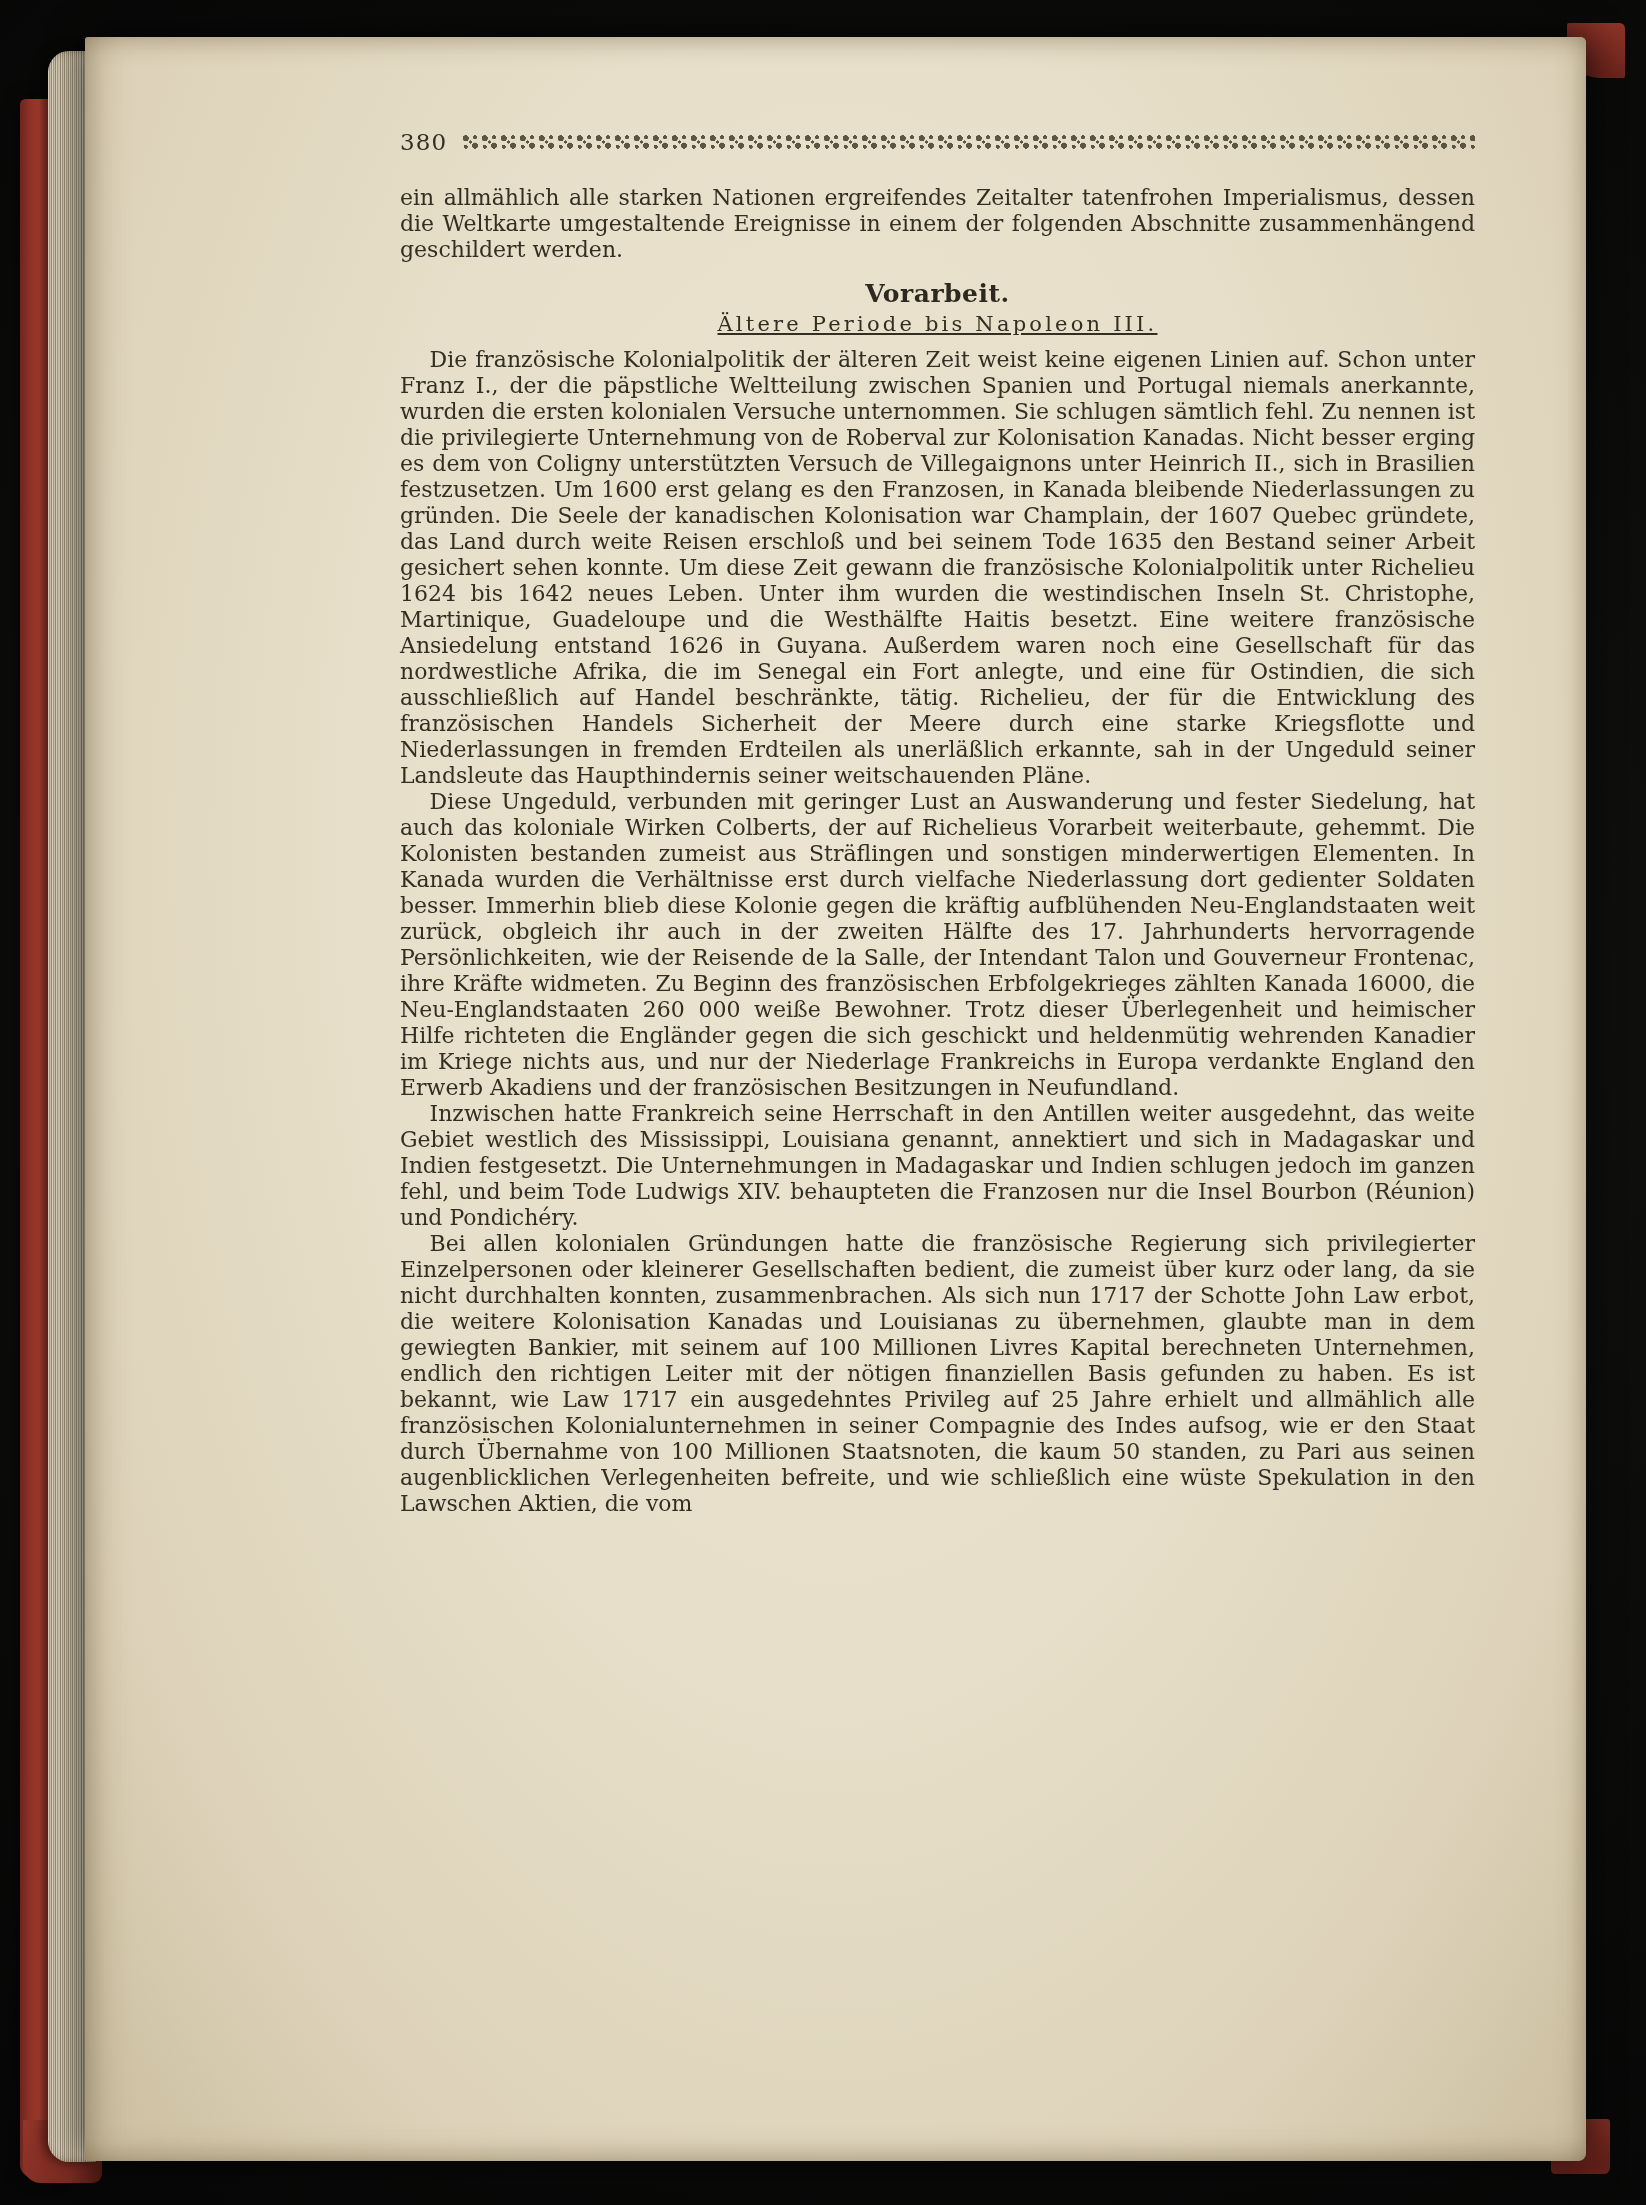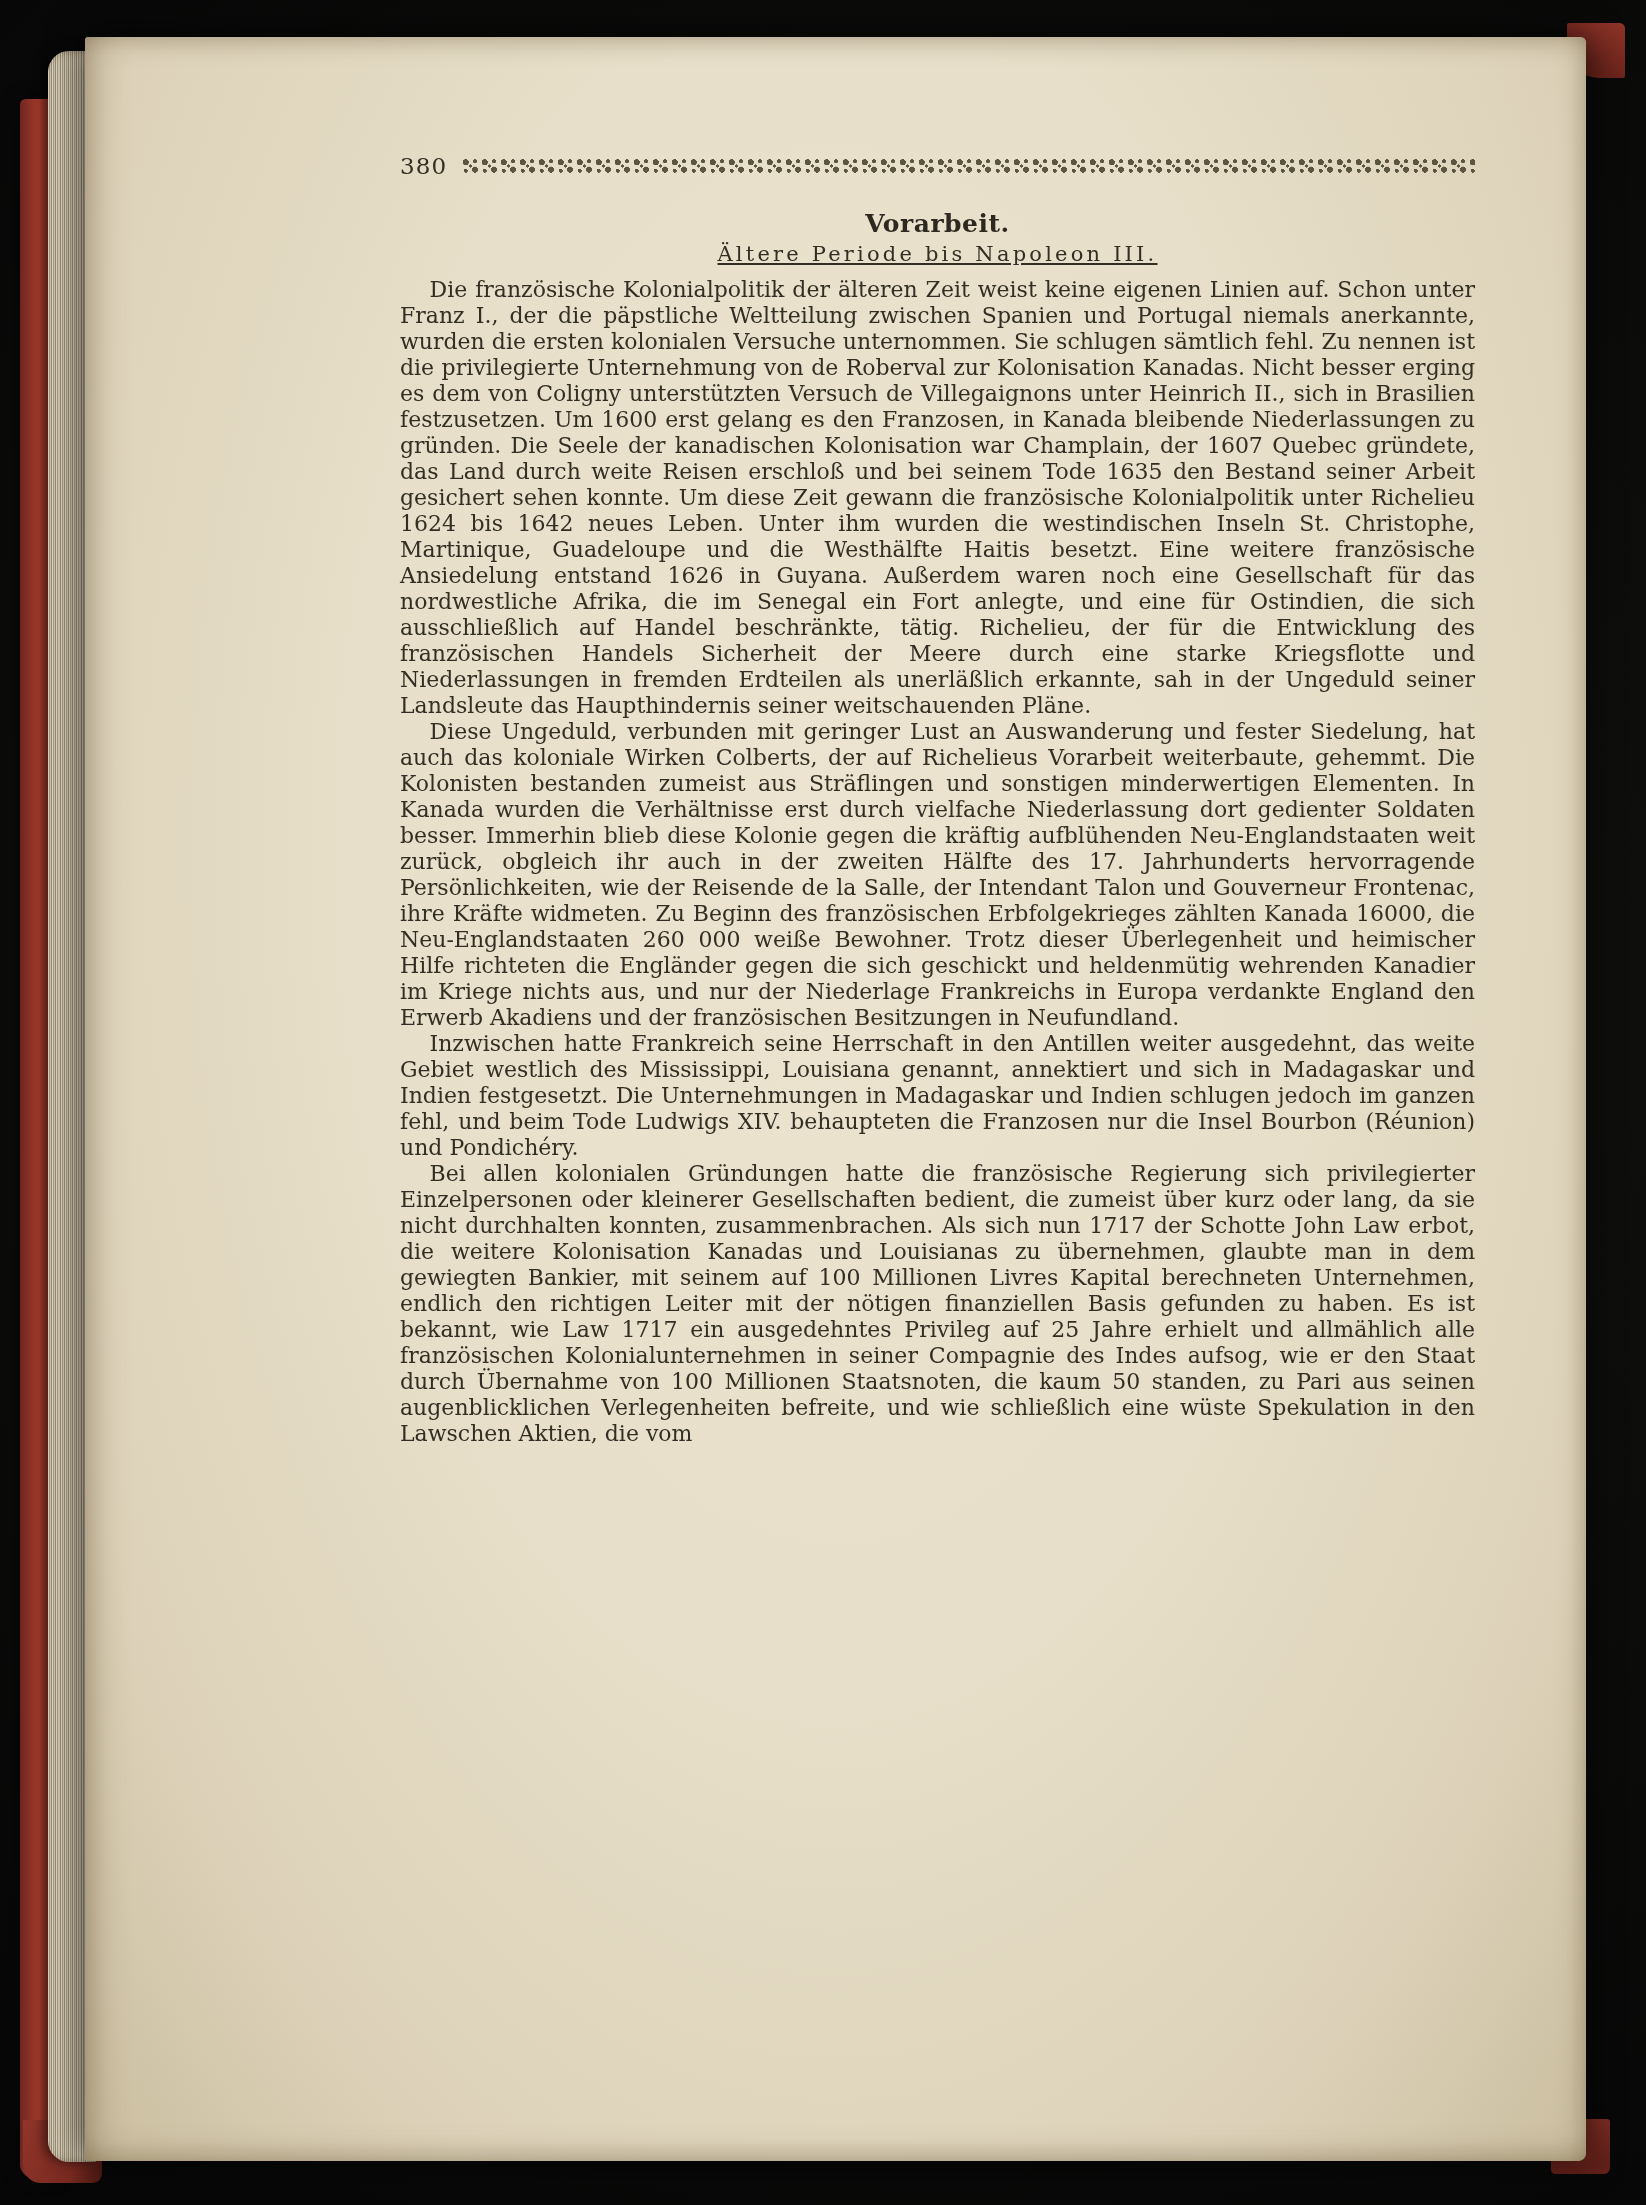--- a/index.html
+++ b/index.html
@@ -70,21 +70,21 @@
     box-shadow:
       inset 24px 0 37px -18px rgba(92,72,42,.40),
       inset -14.7px 0 29px -14.7px rgba(92,72,42,.34),
       inset 0 16px 29px -16px rgba(92,72,42,.30),
       inset 0 -18px 32px -17px rgba(92,72,42,.34),
       0 0 37px rgba(0,0,0,.75);
   }
   .page-content {
     position: absolute;
     left: 0; top: 0; right: 0; bottom: 0;
-    padding: 116px 111px 0 315px;
+    padding: 92px 111px 0 315px;
     color: #2f2b21;
   }
 
   
   .page-header {
     display: flex;
     align-items: center;
     margin-bottom: 29.5px;
   }
   .page-number {
@@ -148,20 +148,21 @@
   <div class="page-stack-edges"></div>
 
   <div class="page">
     <div class="page-content">
 
       <div class="page-header">
         <span class="page-number">380</span>
         <span class="ornament-band"></span>
       </div>
 
+      <p class="para no-indent">ein allmählich alle starken Nationen ergreifendes Zeitalter tatenfrohen Imperialismus, dessen die Weltkarte umgestaltende Ereignisse in einem der folgenden Abschnitte zusammenhängend geschildert werden.</p>
 
       <h2 class="chapter-heading">Vorarbeit.</h2>
 
       <h3 class="section-subheading">Ältere Periode bis Napoleon III.</h3>
 
       <p class="para">Die französische Kolonialpolitik der älteren Zeit weist keine eigenen Linien auf. Schon unter Franz I., der die päpstliche Weltteilung zwischen Spanien und Portugal niemals anerkannte, wurden die ersten kolonialen Versuche unternommen. Sie schlugen sämtlich fehl. Zu nennen ist die privilegierte Unternehmung von de Roberval zur Kolonisation Kanadas. Nicht besser erging es dem von Coligny unterstützten Versuch de Villegaignons unter Heinrich II., sich in Brasilien festzusetzen. Um 1600 erst gelang es den Franzosen, in Kanada bleibende Niederlassungen zu gründen. Die Seele der kanadischen Kolonisation war Champlain, der 1607 Quebec gründete, das Land durch weite Reisen erschloß und bei seinem Tode 1635 den Bestand seiner Arbeit gesichert sehen konnte. Um diese Zeit gewann die französische Kolonialpolitik unter Richelieu 1624 bis 1642 neues Leben. Unter ihm wurden die westindischen Inseln St. Christophe, Martinique, Guadeloupe und die Westhälfte Haitis besetzt. Eine weitere französische Ansiedelung entstand 1626 in Guyana. Außerdem waren noch eine Gesellschaft für das nordwestliche Afrika, die im Senegal ein Fort anlegte, und eine für Ostindien, die sich ausschließlich auf Handel beschränkte, tätig. Richelieu, der für die Entwicklung des französischen Handels Sicherheit der Meere durch eine starke Kriegsflotte und Niederlassungen in fremden Erdteilen als unerläßlich erkannte, sah in der Ungeduld seiner Landsleute das Haupthindernis seiner weitschauenden Pläne.</p>
 
       <p class="para">Diese Ungeduld, verbunden mit geringer Lust an Auswanderung und fester Siedelung, hat auch das koloniale Wirken Colberts, der auf Richelieus Vorarbeit weiterbaute, gehemmt. Die Kolonisten bestanden zumeist aus Sträflingen und sonstigen minderwertigen Elementen. In Kanada wurden die Verhältnisse erst durch vielfache Niederlassung dort gedienter Soldaten besser. Immerhin blieb diese Kolonie gegen die kräftig aufblühenden Neu-Englandstaaten weit zurück, obgleich ihr auch in der zweiten Hälfte des 17. Jahrhunderts hervorragende Persönlichkeiten, wie der Reisende de la Salle, der Intendant Talon und Gouverneur Frontenac, ihre Kräfte widmeten. Zu Beginn des französischen Erbfolgekrieges zählten Kanada 16000, die Neu-Englandstaaten 260 000 weiße Bewohner. Trotz dieser Überlegenheit und heimischer Hilfe richteten die Engländer gegen die sich geschickt und heldenmütig wehrenden Kanadier im Kriege nichts aus, und nur der Niederlage Frankreichs in Europa verdankte England den Erwerb Akadiens und der französischen Besitzungen in Neufundland.</p>
 
       <p class="para">Inzwischen hatte Frankreich seine Herrschaft in den Antillen weiter ausgedehnt, das weite Gebiet westlich des Mississippi, Louisiana genannt, annektiert und sich in Madagaskar und Indien festgesetzt. Die Unternehmungen in Madagaskar und Indien schlugen jedoch im ganzen fehl, und beim Tode Ludwigs XIV. behaupteten die Franzosen nur die Insel Bourbon (Réunion) und Pondichéry.</p>

